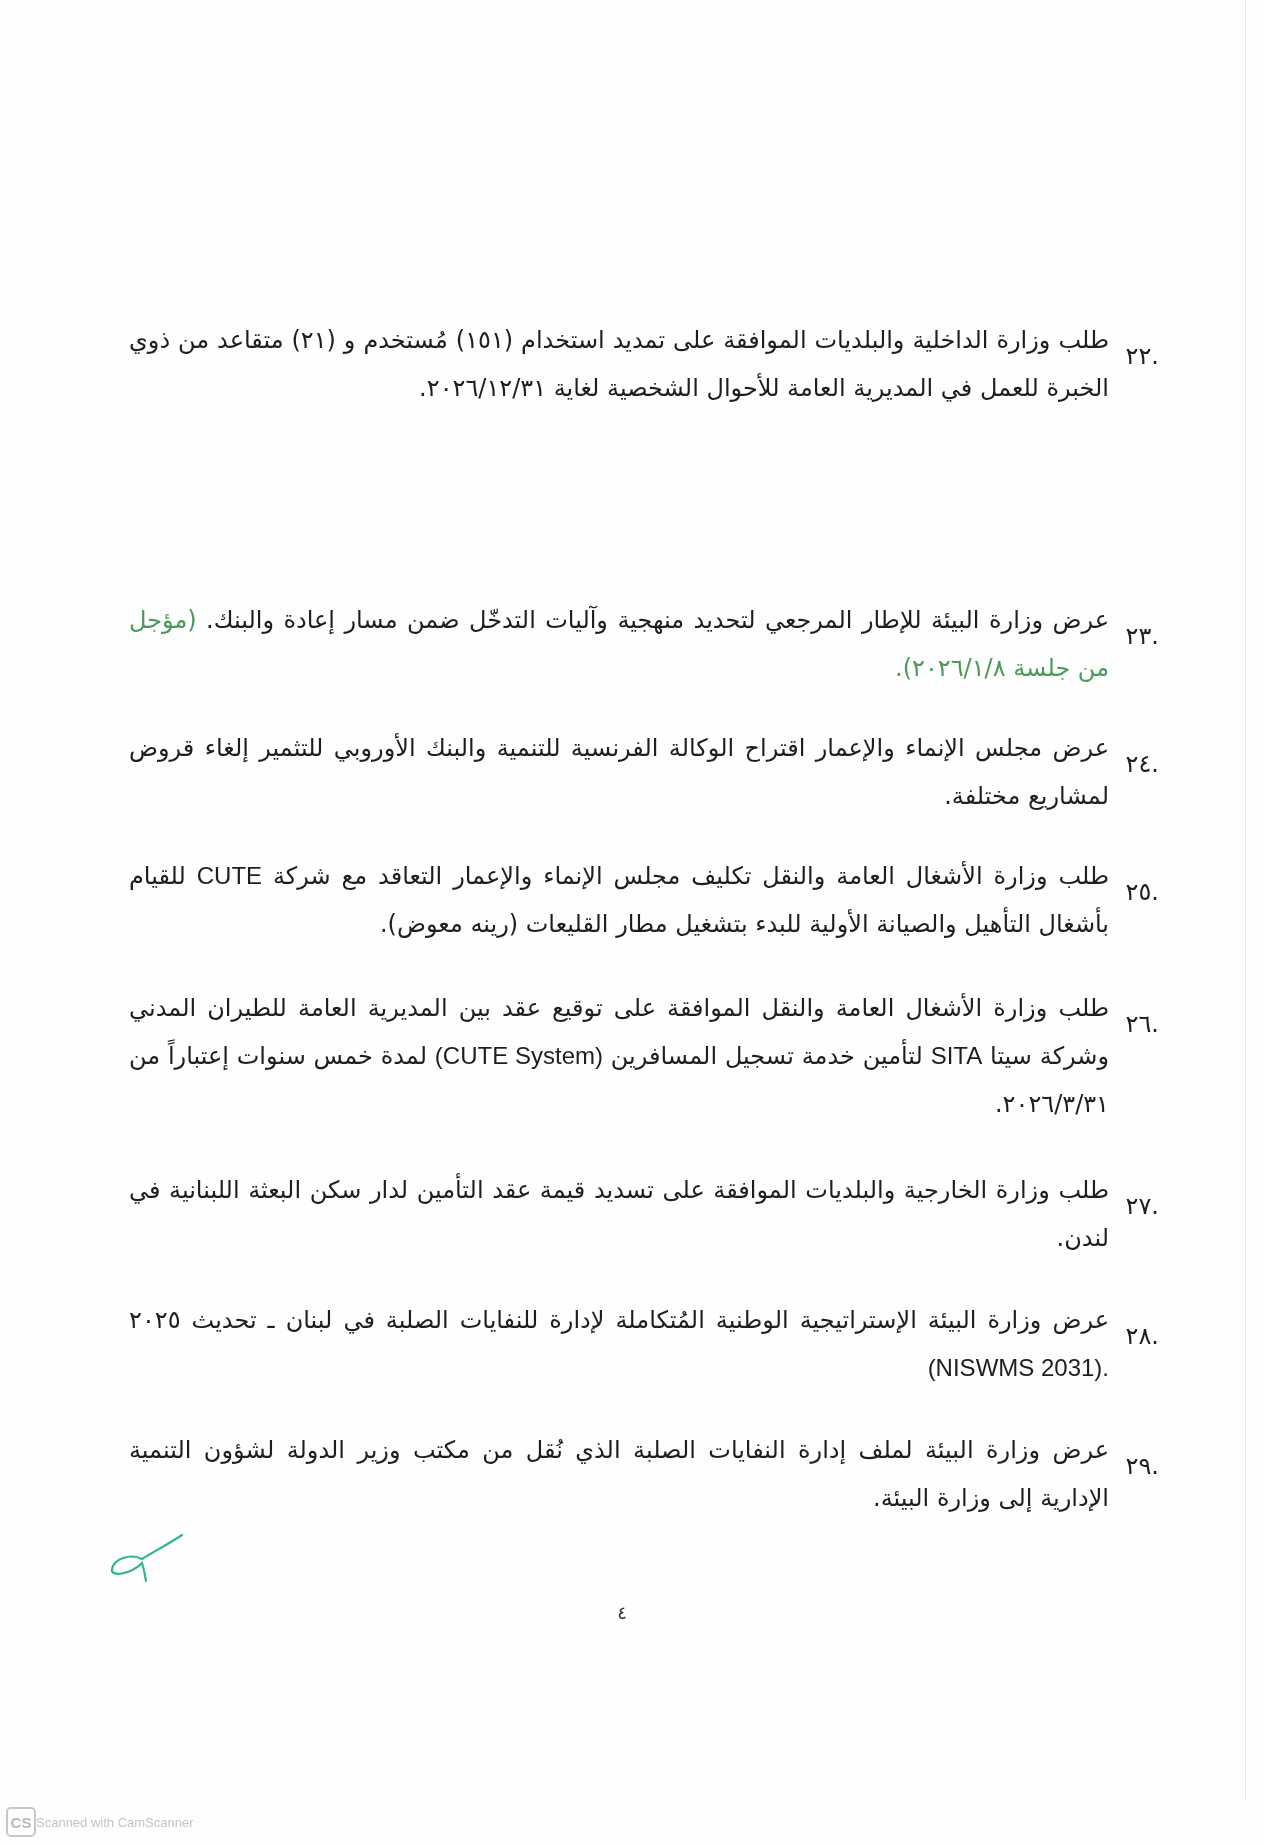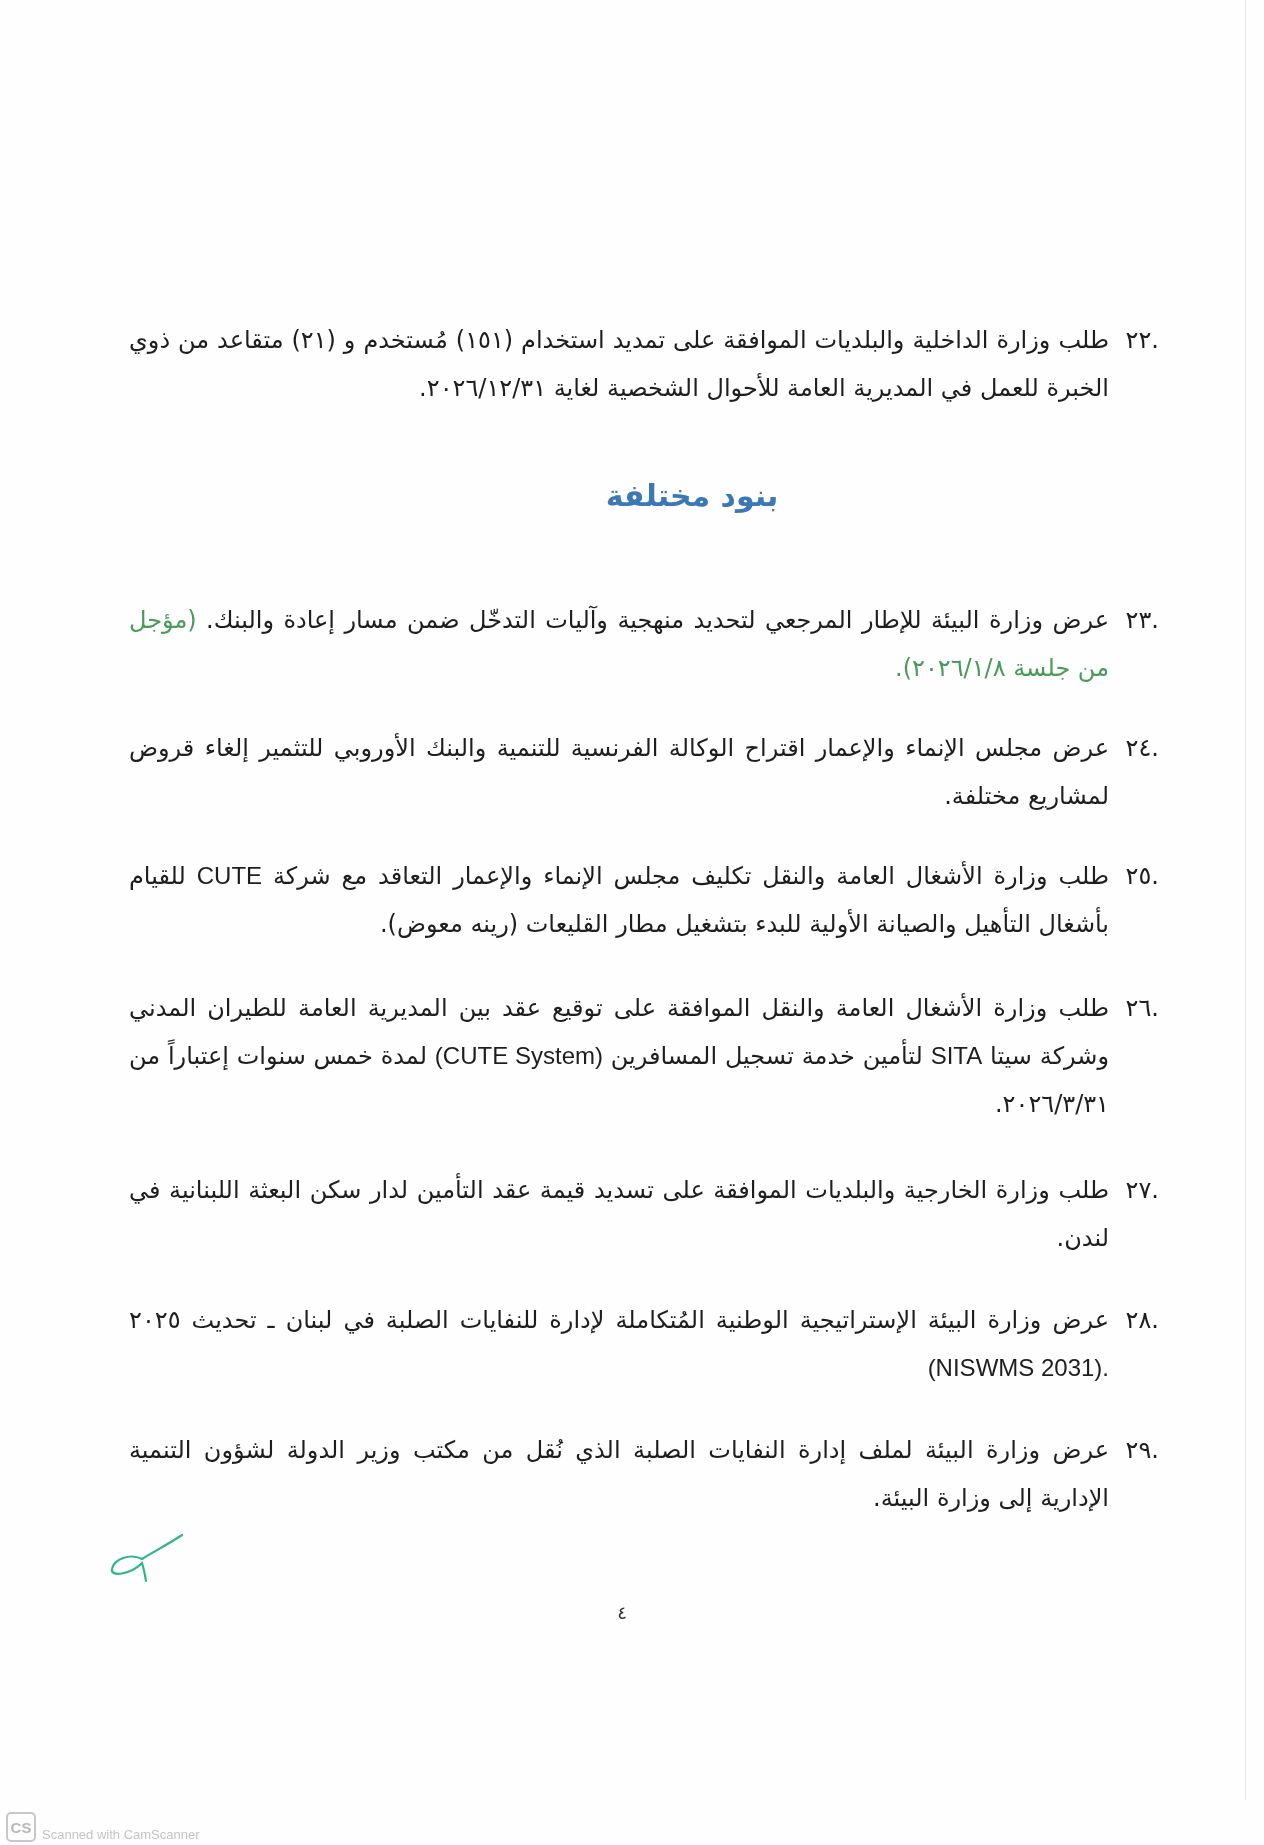--- a/index.html
+++ b/index.html
@@ -36,21 +36,21 @@
       width: 980px;
       direction: rtl;
       font-size: 24px;
       line-height: 48px;
       text-align: justify;
       text-align-last: right;
     }
     .item .num {
       position: absolute;
       right: -50px;
-      top: 0;
+      top: 16px;
       width: 50px;
       text-align: right;
       direction: rtl;
     }
     .item .body {
       display: block;
       padding-right: 0;
     }
     .green {
       color: #4a9a5a;
@@ -88,22 +88,21 @@
       top: 1525px;
       width: 100px;
       height: 60px;
     }
     .cs-footer {
       position: absolute;
       left: 6px;
       top: 1802px;
       height: 40px;
       display: flex;
-      align-items: flex-end;
-      gap: 6px;
+      align-items: center;
       direction: ltr;
     }
     .cs-logo {
       width: 30px;
       height: 30px;
       border: 2px solid #c8c8c8;
       border-radius: 5px;
       color: #b8b8b8;
       font-family: "Liberation Sans", sans-serif;
       font-weight: bold;
@@ -123,23 +122,20 @@
 <body>
 
 <div class="page">
   <div class="right-edge"></div>
 
   <div class="item" style="top:316px;">
     <span class="num">.٢٢</span>
     <span class="body">طلب وزارة الداخلية والبلديات الموافقة على تمديد استخدام (١٥١) مُستخدم و (٢١) متقاعد من ذوي الخبرة للعمل في المديرية العامة للأحوال الشخصية لغاية ٢٠٢٦/١٢/٣١.</span>
   </div>
 
-  <div class="heading">
-    <span>بنود مختلفة</span>
-  </div>
 
   <div class="item" style="top:596px;">
     <span class="num">.٢٣</span>
     <span class="body"><span>عرض وزارة البيئة للإطار المرجعي لتحديد منهجية وآليات التدخّل ضمن مسار إعادة والبنك.</span> <span class="green">(مؤجل من جلسة ٢٠٢٦/١/٨).</span></span>
   </div>
 
   <div class="item" style="top:724px;">
     <span class="num">.٢٤</span>
     <span class="body">عرض مجلس الإنماء والإعمار اقتراح الوكالة الفرنسية للتنمية والبنك الأوروبي للتثمير إلغاء قروض لمشاريع مختلفة.</span>
   </div>

